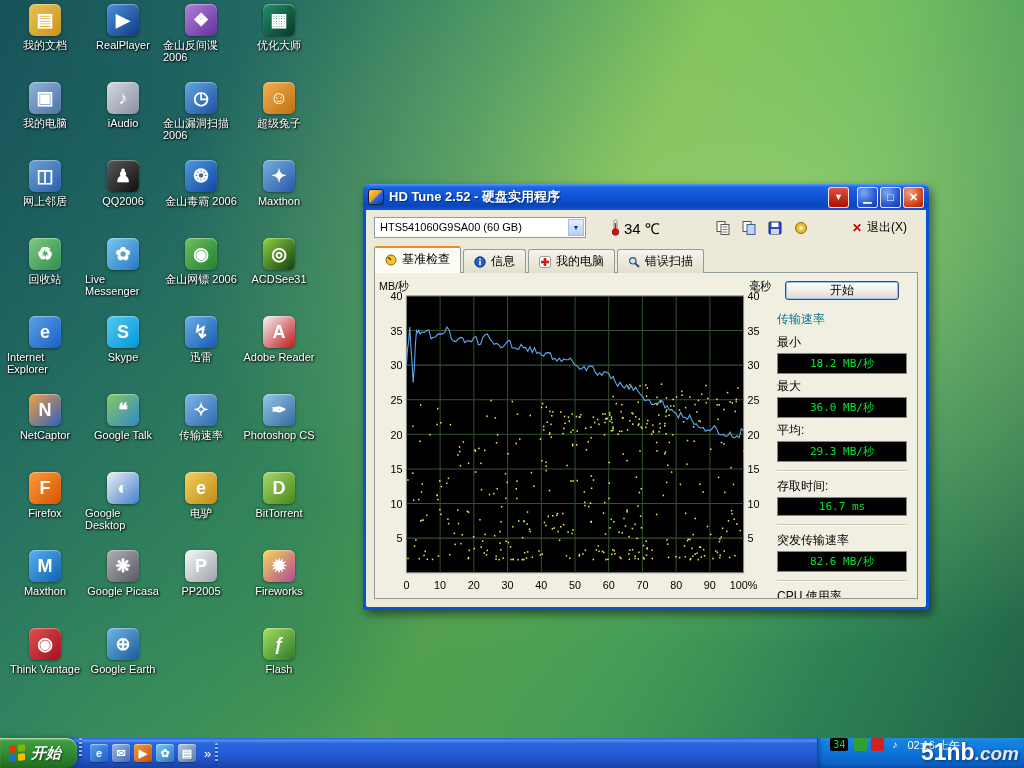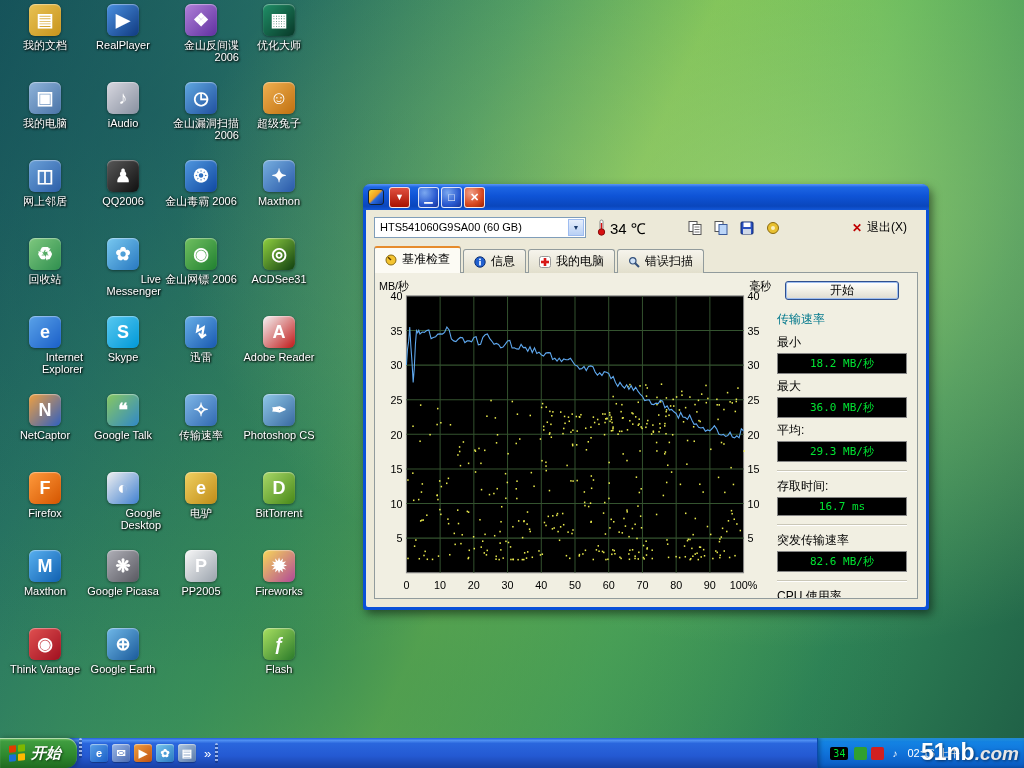--- a/index.html
+++ b/index.html
@@ -18,21 +18,21 @@
   #desktop-icons { position: absolute; left: 6px; top: 4px; display: flex; }
   .icon-col { display: flex; flex-direction: column; width: 78px; }
   .icon-cell { height: 78px; display: flex; flex-direction: column; align-items: center; cursor: default; }
   .icon-img {
     width: 32px; height: 32px; border-radius: 6px; flex: 0 0 auto;
     display: flex; align-items: center; justify-content: center;
     color: #fff; font-size: 18px; font-weight: bold;
     box-shadow: 0 1px 3px rgba(0,0,0,.45), inset 0 1px 1px rgba(255,255,255,.4);
   }
   .icon-label {
-    margin-top: 3px; font-size: 11px; color: #fff; text-align: right; line-height: 1.12;
+    margin-top: 3px; font-size: 11px; color: #fff; text-align: left; line-height: 1.12;
     text-shadow: 1px 1px 2px #000, 0 0 3px rgba(0,0,0,.9);
     max-width: 76px;
   }
 
   
   .xp-window {
     position: absolute; left: 363px; top: 184px; width: 566px; height: 426px;
     display: flex; flex-direction: column;
     border-radius: 8px 8px 3px 3px;
     background: #0a50d8;
@@ -58,21 +58,21 @@
   .tbtn.blue { background: radial-gradient(circle at 30% 25%, #7ba8f0, #2a5ad0 60%, #16329a); }
   .tbtn.close { background: radial-gradient(circle at 30% 25%, #f0a088, #d84820 60%, #9a2000); font-weight: bold; }
   .tbtn.update { background: linear-gradient(#e05040, #a81000); margin-right: 6px; font-size: 9px; }
 
   .win-body {
     flex: 1; margin: 0 3px 3px; background: #ece9d8; border-radius: 0 0 2px 2px;
     display: flex; flex-direction: column; overflow: hidden;
   }
 
   
-  .hdt-toolbar { display: flex; align-items: center; gap: 2px; padding: 6px 8px 4px; }
+  .hdt-toolbar { display: flex; align-items: center; gap: 16px; padding: 6px 8px 4px; }
   .combo {
     width: 212px; height: 21px; background: #fff; border: 1px solid #7f9db9;
     font-size: 11px; line-height: 19px; padding-left: 5px; position: relative; cursor: default;
     white-space: nowrap;
   }
   .combo-arrow {
     position: absolute; right: 1px; top: 1px; bottom: 1px; width: 16px;
     background: linear-gradient(#e6eefc, #b8d0f4); border: 1px solid #9ebcf0;
     display: flex; align-items: center; justify-content: center;
     font-size: 7px; color: #1a3a6a;
@@ -146,21 +146,21 @@
   .ql-chevron { color: #fff; font-size: 13px; cursor: pointer; padding: 0 2px; }
   #task-button {
     margin: 3px 4px; width: 165px; display: flex; align-items: center; gap: 6px; padding: 0 7px;
     background: linear-gradient(#2a60cf, #184aad); border-radius: 3px; cursor: pointer;
     box-shadow: inset 1px 1px 3px rgba(0,0,0,.5);
     color: #fff; font-size: 11px; white-space: nowrap; overflow: hidden;
   }
   .task-icon { width: 14px; height: 14px; border-radius: 3px; flex: 0 0 auto;
     background: linear-gradient(135deg, #ffd83c 0%, #f0a020 45%, #2a6ae0 55%, #0a3aa0 100%); border: 1px solid #123; }
   #tray {
-    margin-left: auto; display: flex; align-items: center; gap: 6px; padding: 0 64px 0 12px;
+    margin-left: auto; display: flex; align-items: flex-start; gap: 6px; padding: 0 64px 0 12px;
     background: linear-gradient(180deg, #28a0f0 0%, #1484e4 12%, #0f70d8 55%, #0b5ac0 100%);
     border-left: 1px solid #0a4aaa; box-shadow: inset 2px 0 4px rgba(0,0,0,.3);
     color: #fff; font-size: 11px;
   }
   .tray-temp {
     background: #000; color: #00e432; font-family: "DejaVu Sans Mono", monospace; font-size: 10px;
     padding: 1px 3px; border-radius: 2px;
   }
   .tray-icon { width: 13px; height: 13px; border-radius: 2px; display: flex; align-items: center; justify-content: center; font-size: 10px; color: #fff; }
   #watermark { position: absolute; right: 5px; bottom: 2px; z-index: 60; font-weight: bold; font-size: 23px; color: #fff; text-shadow: 1px 1px 3px rgba(0,0,0,.55); }
@@ -318,20 +318,21 @@
         <div class="icon-cell">
           <div class="icon-img" style="background: linear-gradient(135deg, rgb(168, 224, 96), rgb(42, 122, 42));">ƒ</div>
           <div class="icon-label">Flash</div>
         </div>
       </div>
     </div>
 
   <div id="hdtune" class="xp-window">
     <div class="titlebar">
       <span class="app-icon"></span>
+      <span class="title-text">HD Tune 2.52 - 硬盘实用程序</span>
       <span class="tb-buttons">
         <button class="tbtn update">
             <span>▼</span>
           </button>
         <button class="tbtn blue">
             <span>▁</span>
           </button>
         <button class="tbtn blue">
             <span>□</span>
           </button>

